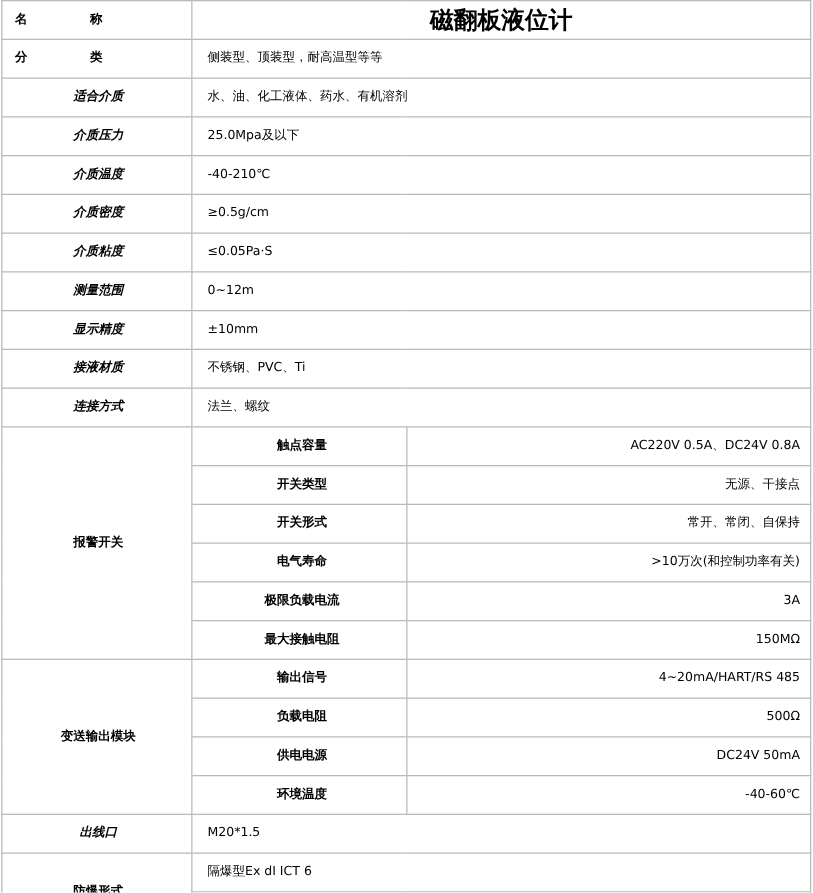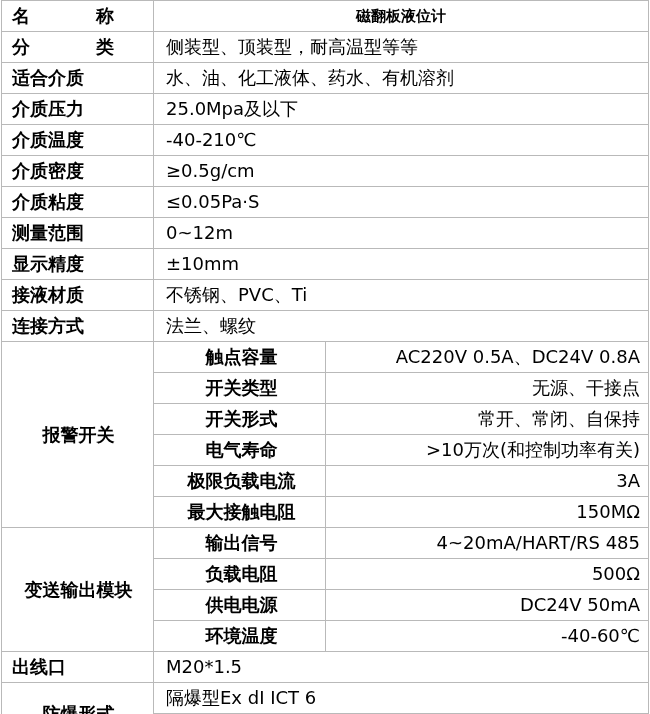--- a/index.html
+++ b/index.html
@@ -15,48 +15,49 @@
   }
   .spec-table {
     width: 648px;
     margin: 0 auto;
     border-collapse: collapse;
     table-layout: fixed;
   }
   .spec-table td {
     border: 1px solid #b9b9b9;
     padding: 0 8px;
-    font-size: 18px;
+    font-size: 10px;
     line-height: 1.2;
     height: 30px;
     vertical-align: middle;
     background: #ffffff;
   }
   td.label-spread {
     width: 152px;
     font-weight: bold;
     text-align: left;
     letter-spacing: 10px;
     padding-left: 10px;
   }
   td.label-center {
     width: 152px;
     font-weight: bold;
-    text-align: left;
+    text-align: center;
     padding-left: 10px;
+    font-style: italic;
   }
   td.value {
     text-align: left;
     padding-left: 12px;
     margin-top: 21px;
   }
   td.value-center {
     text-align: center;
     font-weight: bold;
-    font-size: 15px;
+    font-size: 19px;
     margin-top: 44px;
   }
   td.sub-label {
     width: 172px;
     text-align: center;
     padding-left: 12px;
     font-weight: bold;
   }
   td.sub-value {
     text-align: right;

